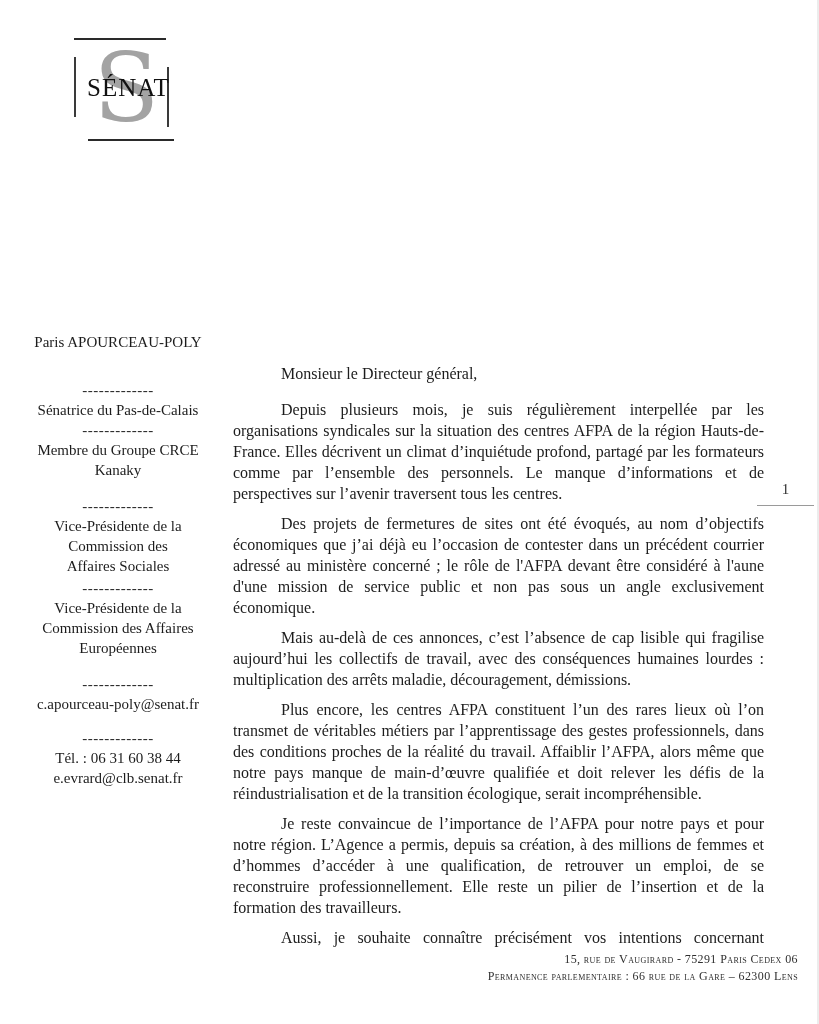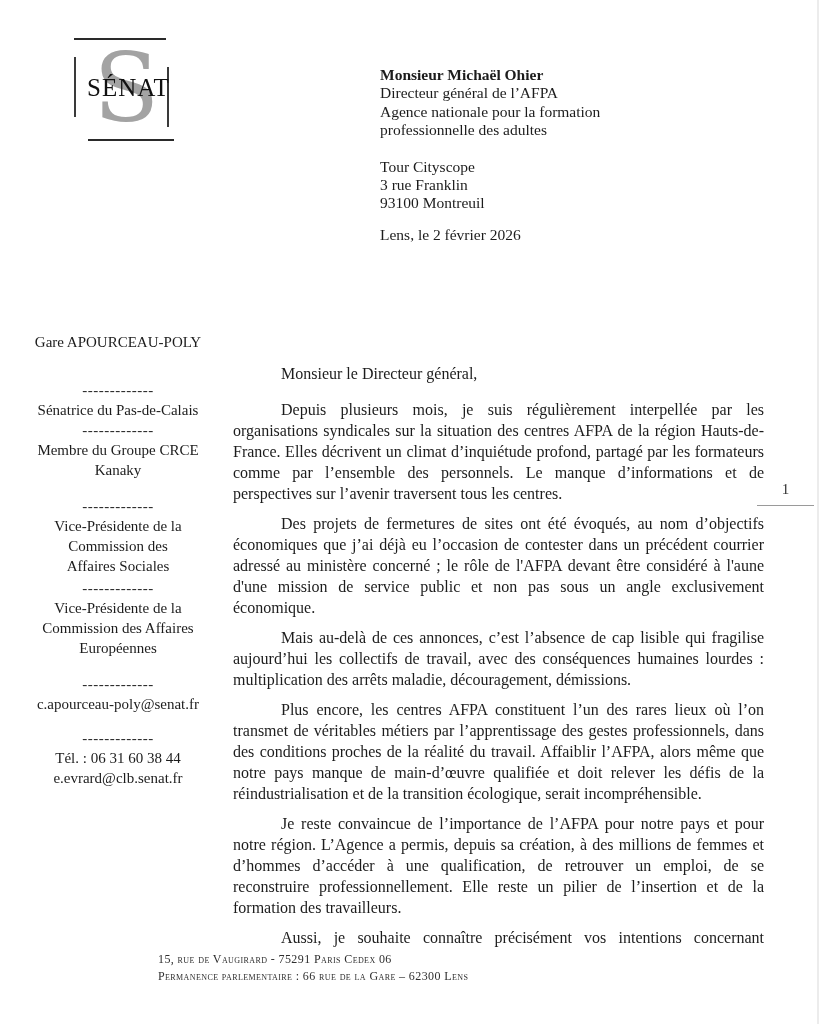--- a/index.html
+++ b/index.html
@@ -114,54 +114,44 @@
     font-size: 15px;
     color: #333;
     border-bottom: 1.5px solid #9a9a9a;
     padding-bottom: 7px;
   }
 
   
   .footer {
     position: absolute; left: 158px; top: 951px;
     width: 640px;
-    text-align: left;
+    text-align: right;
     font-size: 12px; line-height: 16.5px;
     font-variant: small-caps;
     letter-spacing: 0.4px;
     color: #2e2e2e;
   }
 </style>
 </head>
 <body>
 
 <div class="page">
 
   <div class="logo">
     <div class="rule-top"></div>
     <div class="bar-left"></div>
     <div class="bar-right"></div>
     <div class="monogram">S</div>
     <div class="wordmark">SÉNAT</div>
     <div class="rule-bottom"></div>
   </div>
 
-  <div class="recipient">
-    <div class="name">Monsieur Michaël Ohier</div>
-    <div class="pre">Directeur général de l’AFPA
-Agence nationale pour la formation
-professionnelle des adultes</div>
-    <div class="pre address">Tour Cityscope
-3 rue Franklin
-93100 Montreuil</div>
-    <div class="dateline">Lens, le 2 février 2026</div>
-  </div>
 
   <div class="sidebar">
-    <div class="sb-name">Gare APOURCEAU-POLY</div>
+    <div class="sb-name">Paris APOURCEAU-POLY</div>
     <div class="sep sep-1">-------------</div>
     <div class="sb-role1">Sénatrice du Pas-de-Calais</div>
     <div class="sep sep-2">-------------</div>
     <div class="pre sb-role2">Membre du Groupe CRCE
 Kanaky</div>
     <div class="sep sep-3">-------------</div>
     <div class="pre sb-role3">Vice-Présidente de la
 Commission des
 Affaires Sociales</div>
     <div class="sep sep-4">-------------</div>

